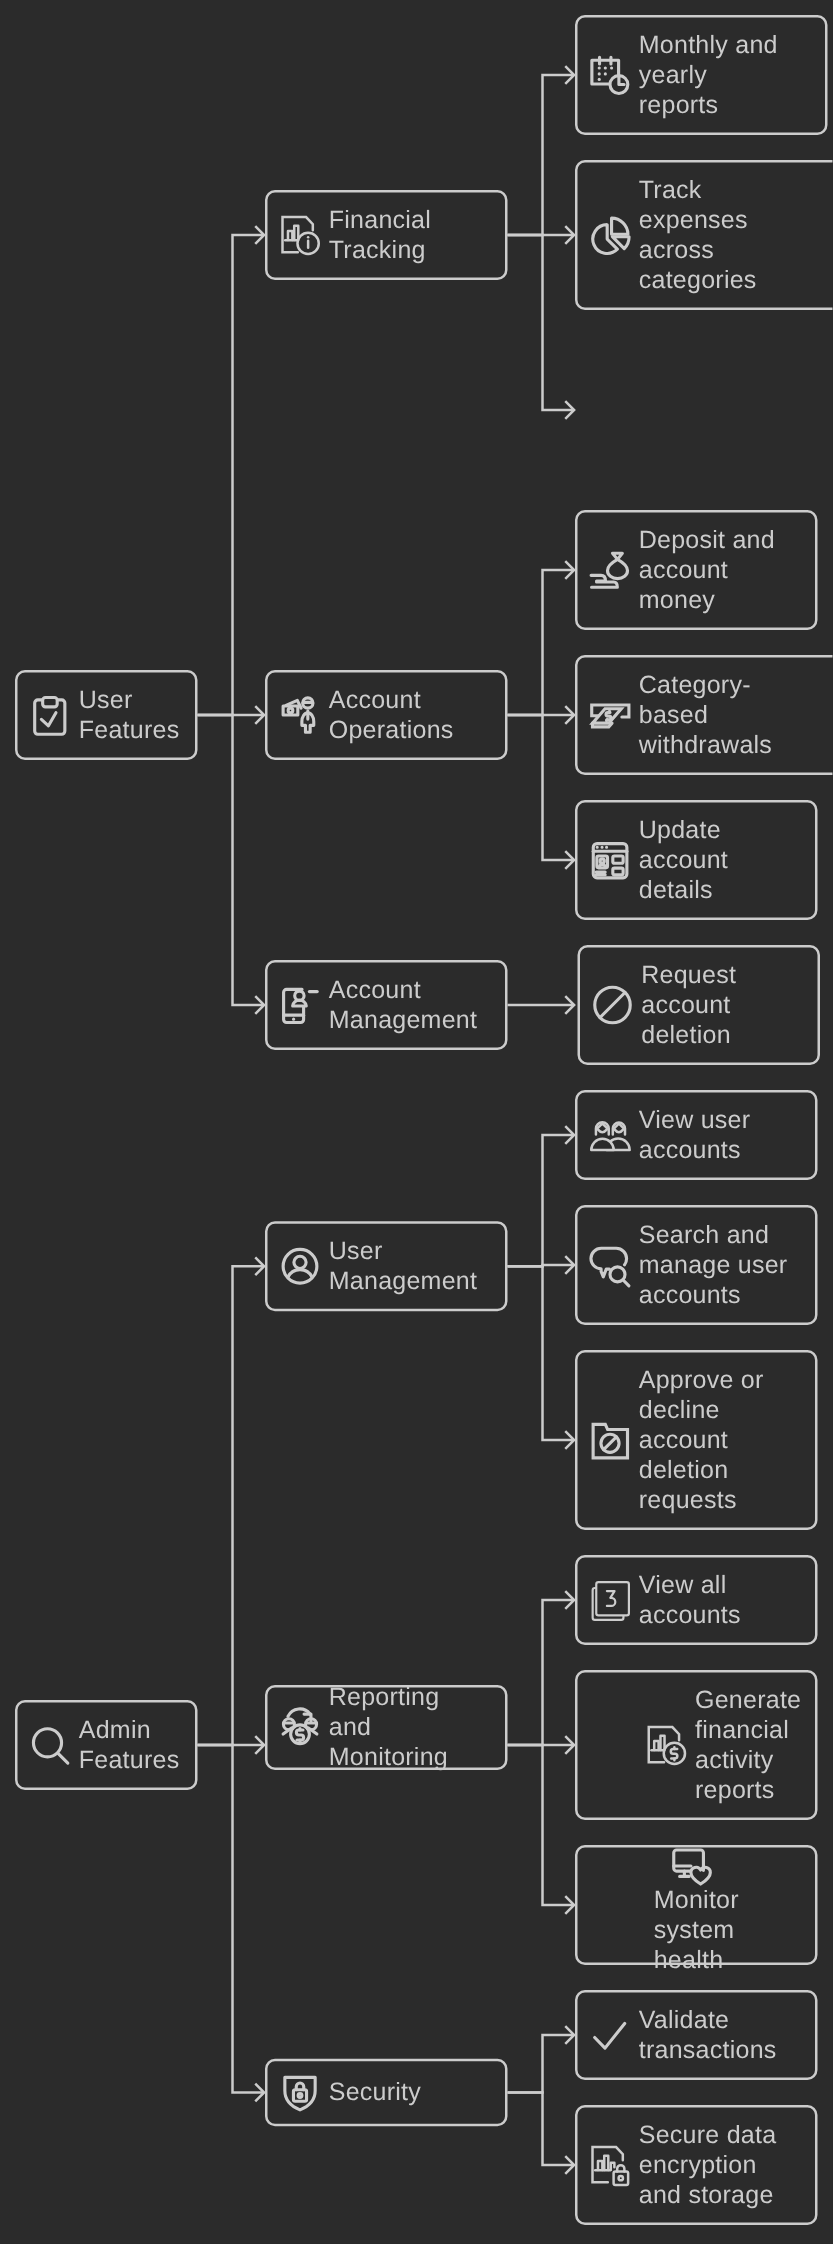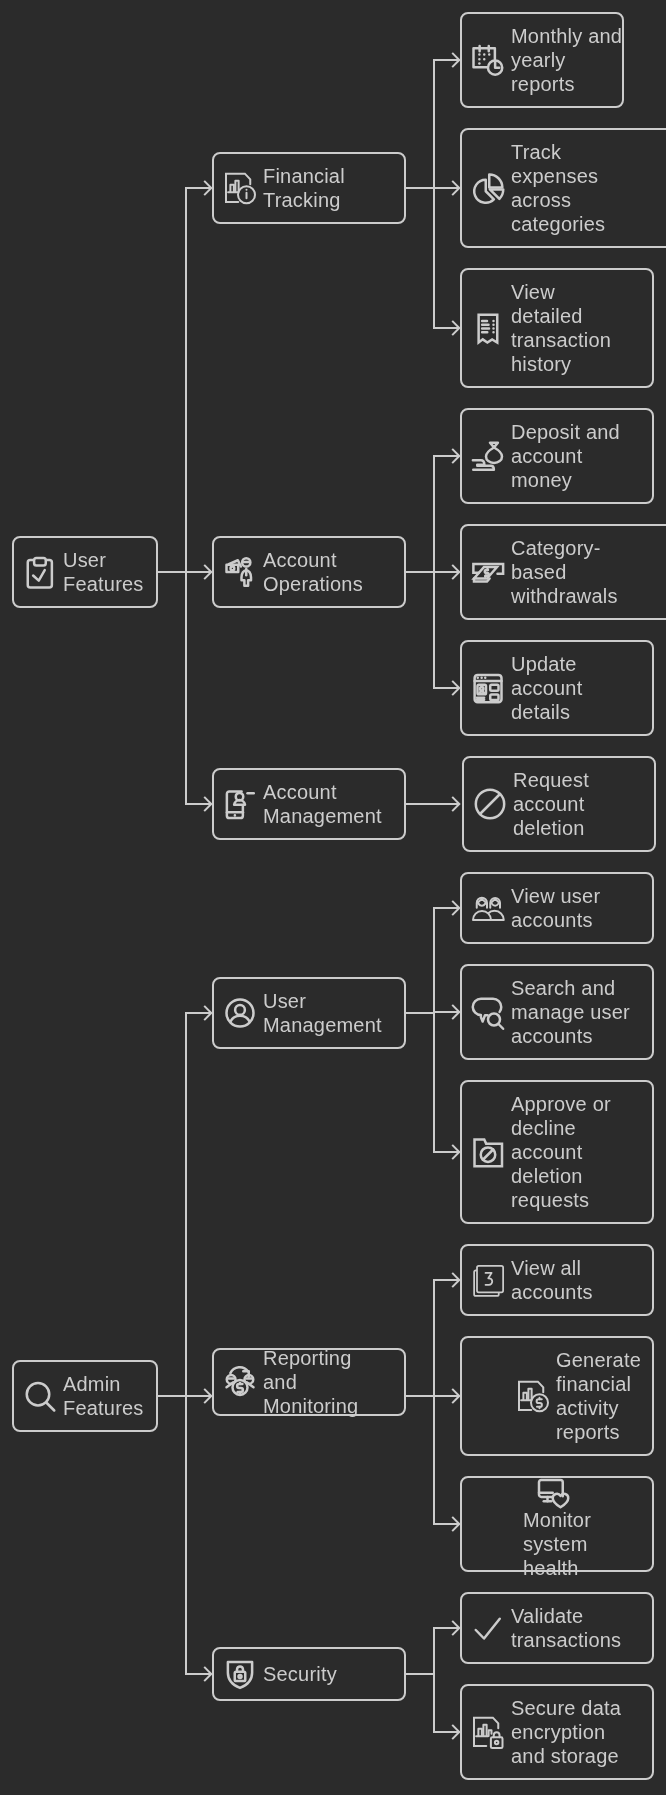--- a/index.html
+++ b/index.html
@@ -170,21 +170,21 @@
       <span class="ic">
         <svg viewBox="0 0 24 24" fill="none" stroke="#cccccc" stroke-width="2" stroke-linecap="round" stroke-linejoin="round">
           <path d="M2.3 2.3 h19.4 v8.6 c0 6.6 -5.2 10.4 -9.7 12.2 C7.5 21.3 2.3 17.5 2.3 10.9 z"></path>
           <rect x="7.8" y="10.2" width="8.4" height="7.4" rx="1.1"></rect>
           <path d="M9.6 10.2 V8.3 a2.4 2.4 0 0 1 4.8 0 v1.9"></path>
           <circle cx="12" cy="13.9" r="1.2"></circle>
         </svg>
       </span>
       <span class="lbl">Security</span>
     </div>
-    <div class="node" style="left: 460px; top: 12px; width: 164px; height: 96px;">
+    <div class="node" style="left: 460px; top: 12px; width: 202px; height: 96px;">
       <span class="ic">
         <svg viewBox="0 0 24 24" fill="none" stroke="#cccccc" stroke-width="2" stroke-linecap="round" stroke-linejoin="round">
           <path d="M17.5 11.6 V2.56 H0.4 v15.2 h11.2"></path>
           <path d="M5.3 0.7 v4.2 M12.6 0.7 v4.2"></path>
           <path d="M5.1 7.5 h0.01 M9.0 7.5 h0.01 M13.0 7.5 h0.01"></path>
           <path d="M5.1 11.3 h0.01 M9.0 11.3 h0.01"></path>
           <path d="M5.1 14.8 h0.01"></path>
           <circle cx="17.7" cy="18.1" r="5.7"></circle>
           <path d="M17.7 13.4 v4.7 h3.3"></path>
         </svg>
@@ -198,33 +198,20 @@
         <svg viewBox="0 0 24 24" fill="none" stroke="#cccccc" stroke-width="2" stroke-linecap="round" stroke-linejoin="round">
           <path d="M10.2 5.4 V14.6 L16.7 21.1 A9.2 9.2 0 1 1 10.2 5.4 Z"></path>
           <path d="M13.0 1.2 A10.5 10.5 0 0 1 23.5 11.5 H13.0 Z"></path>
           <path d="M13.5 13.1 H24.2 A10.7 10.7 0 0 1 21.1 20.7 Z"></path>
         </svg>
       </span>
       <span class="lbl">Track
 expenses
 across
 categories</span>
-    </div>
-    <div class="node" style="left: 460px; top: 268px; width: 194px; height: 120px;">
-      <span class="ic">
-        <svg viewBox="0 0 24 24" fill="none" stroke="#cccccc" stroke-width="2" stroke-linecap="round" stroke-linejoin="round">
-          <path d="M4.5 23.6 V1.3 H19.4 V23.6 L15.3 21.1 L11.5 23.6 L7.8 21.1 Z" stroke-linejoin="miter"></path>
-          <path d="M7.3 6.4 H11.2 M7.3 9.4 H12.4 M7.3 12.3 H12.8 M7.3 15.4 H11.4"></path>
-          <path d="M16.4 6.4 h0.01 M16.4 9.4 h0.01 M16.4 12.3 h0.01 M16.4 15.4 h0.01"></path>
-        </svg>
-      </span>
-      <span class="lbl">View
-detailed
-transaction
-history</span>
     </div>
     <div class="node" style="left: 460px; top: 408px; width: 194px; height: 96px;">
       <span class="ic">
         <svg viewBox="0 0 24 24" fill="none" stroke="#cccccc" stroke-width="2" stroke-linecap="round" stroke-linejoin="round">
           <path d="M13.6 1.3 H19.9 L16.8 5.2 Z"></path>
           <path d="M16.8 5.2 C13.6 7.0 10.4 9.2 10.4 12.3 C10.4 15.4 13.2 17.5 16.8 17.5 C20.4 17.5 23.2 15.4 23.2 12.3 C23.2 9.2 20.0 7.0 16.8 5.2 Z"></path>
           <path d="M-0.1 15.4 H6.3 C7.9 15.4 9.1 16.7 9.1 19.0 H3.4"></path>
           <path d="M3.4 19.7 H14.4 C15.9 19.7 16.7 21.0 16.7 23.0 H0.2"></path>
         </svg>
       </span>

